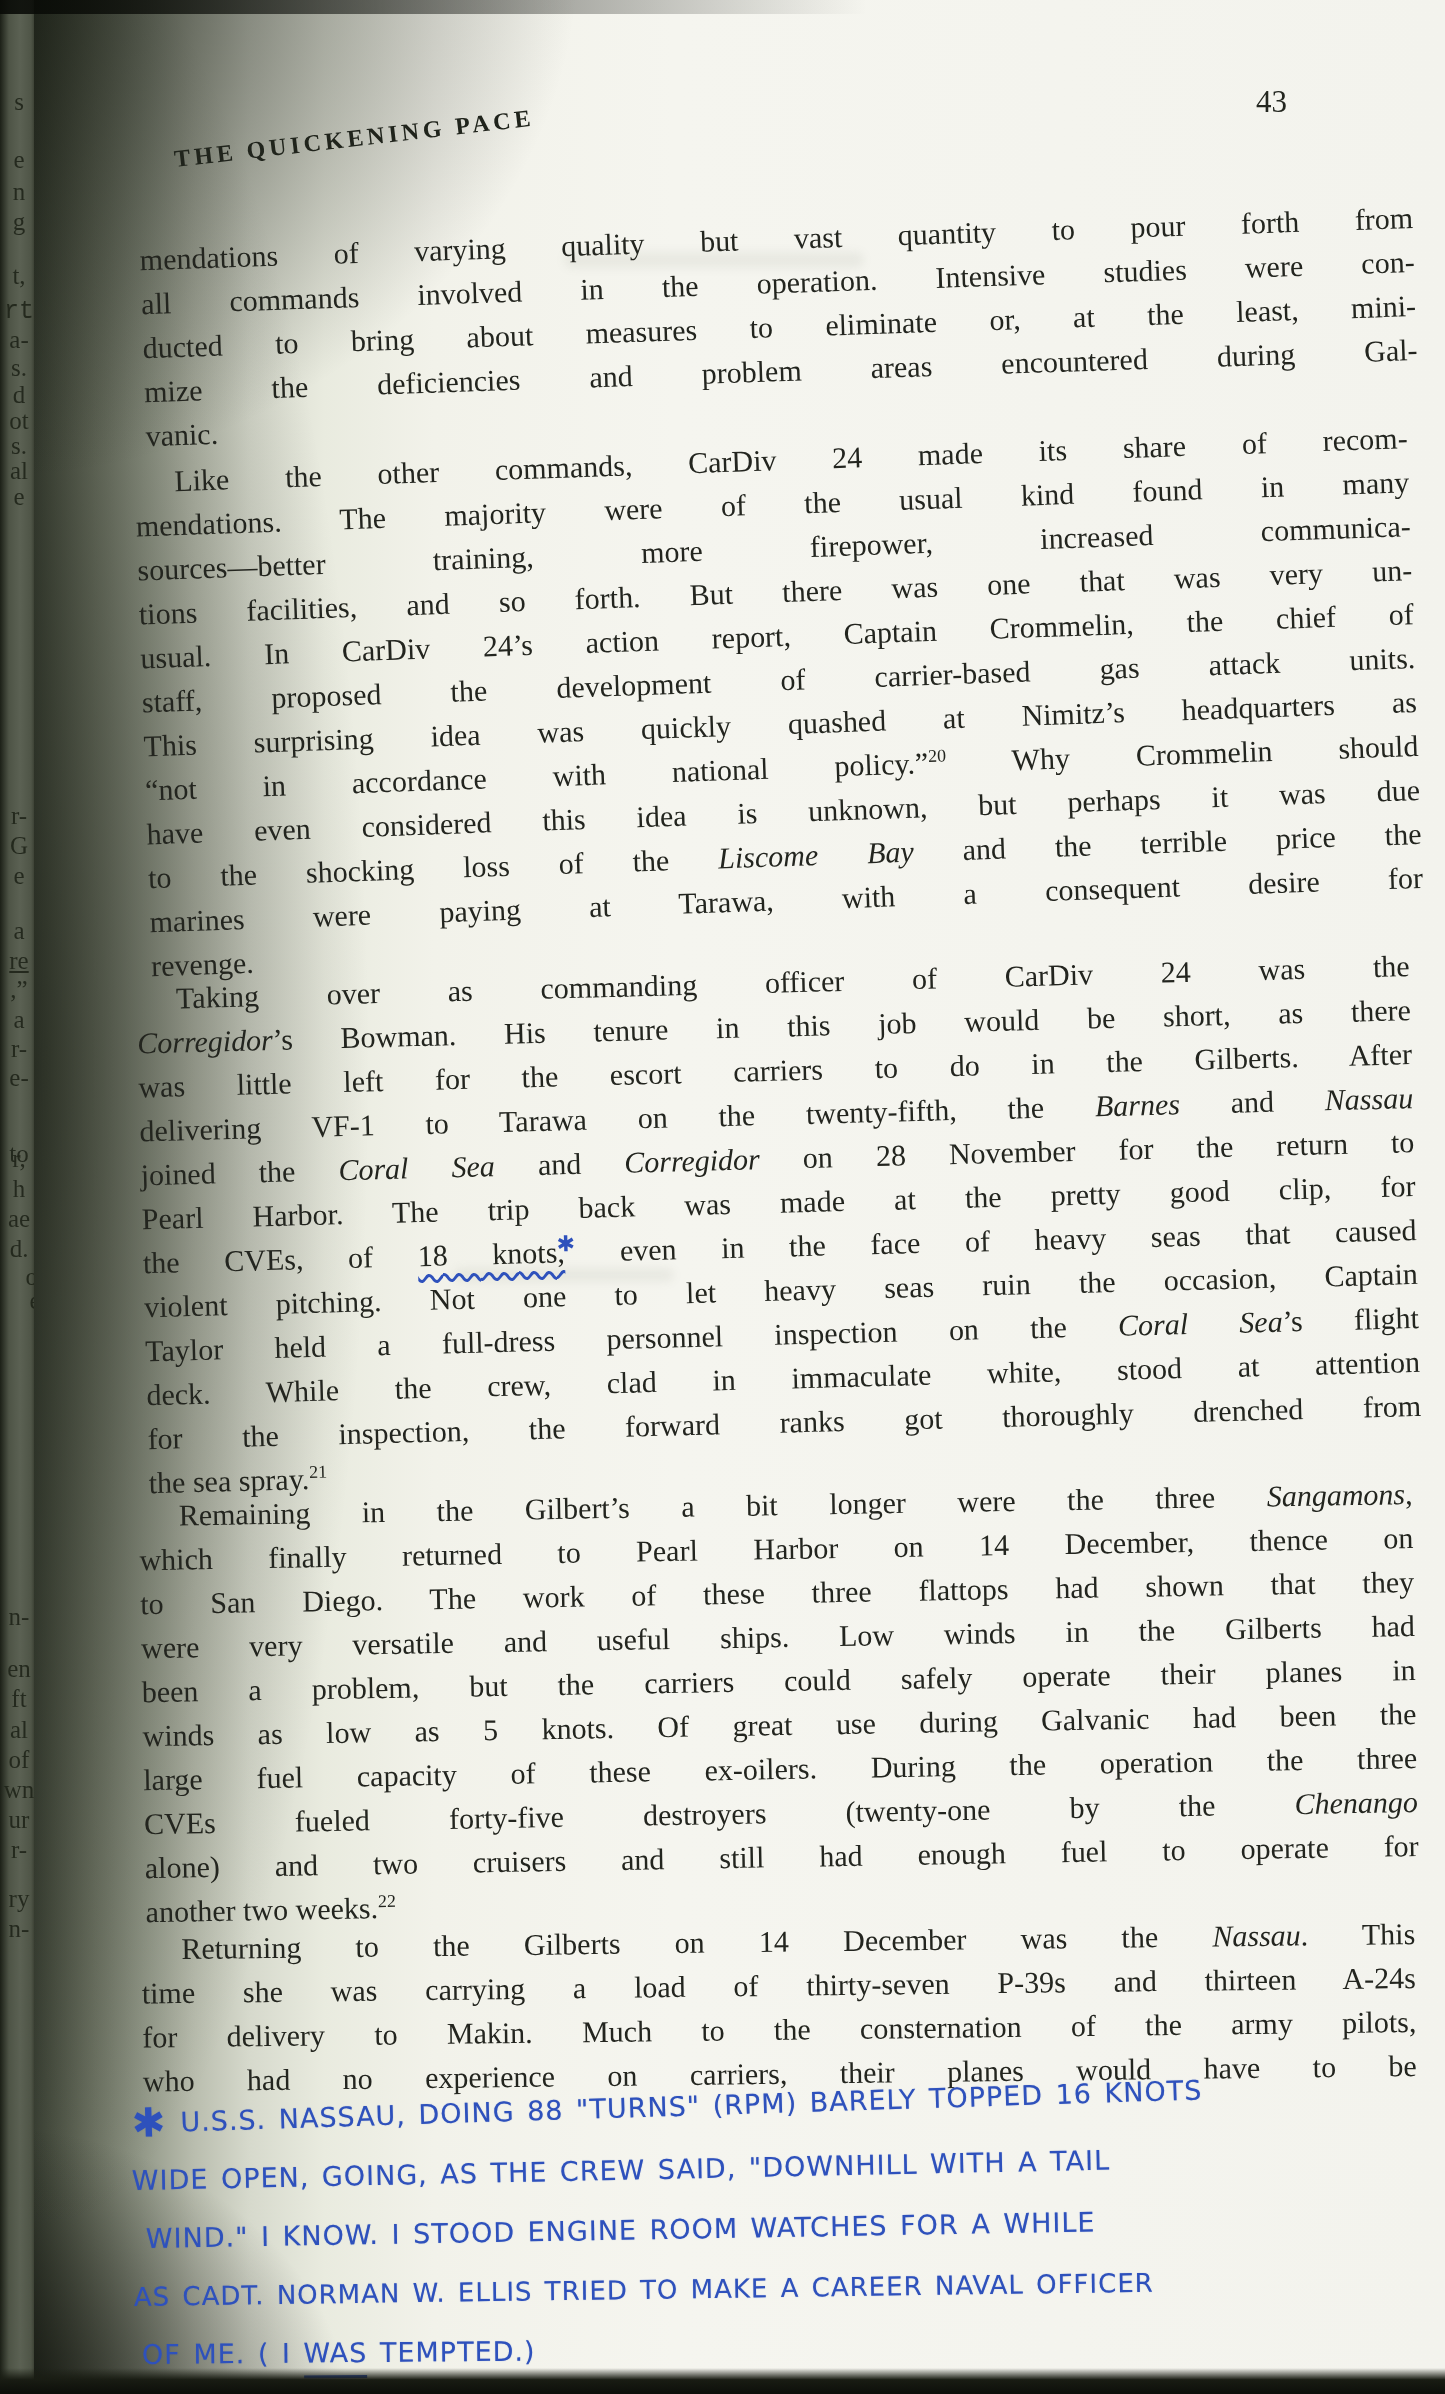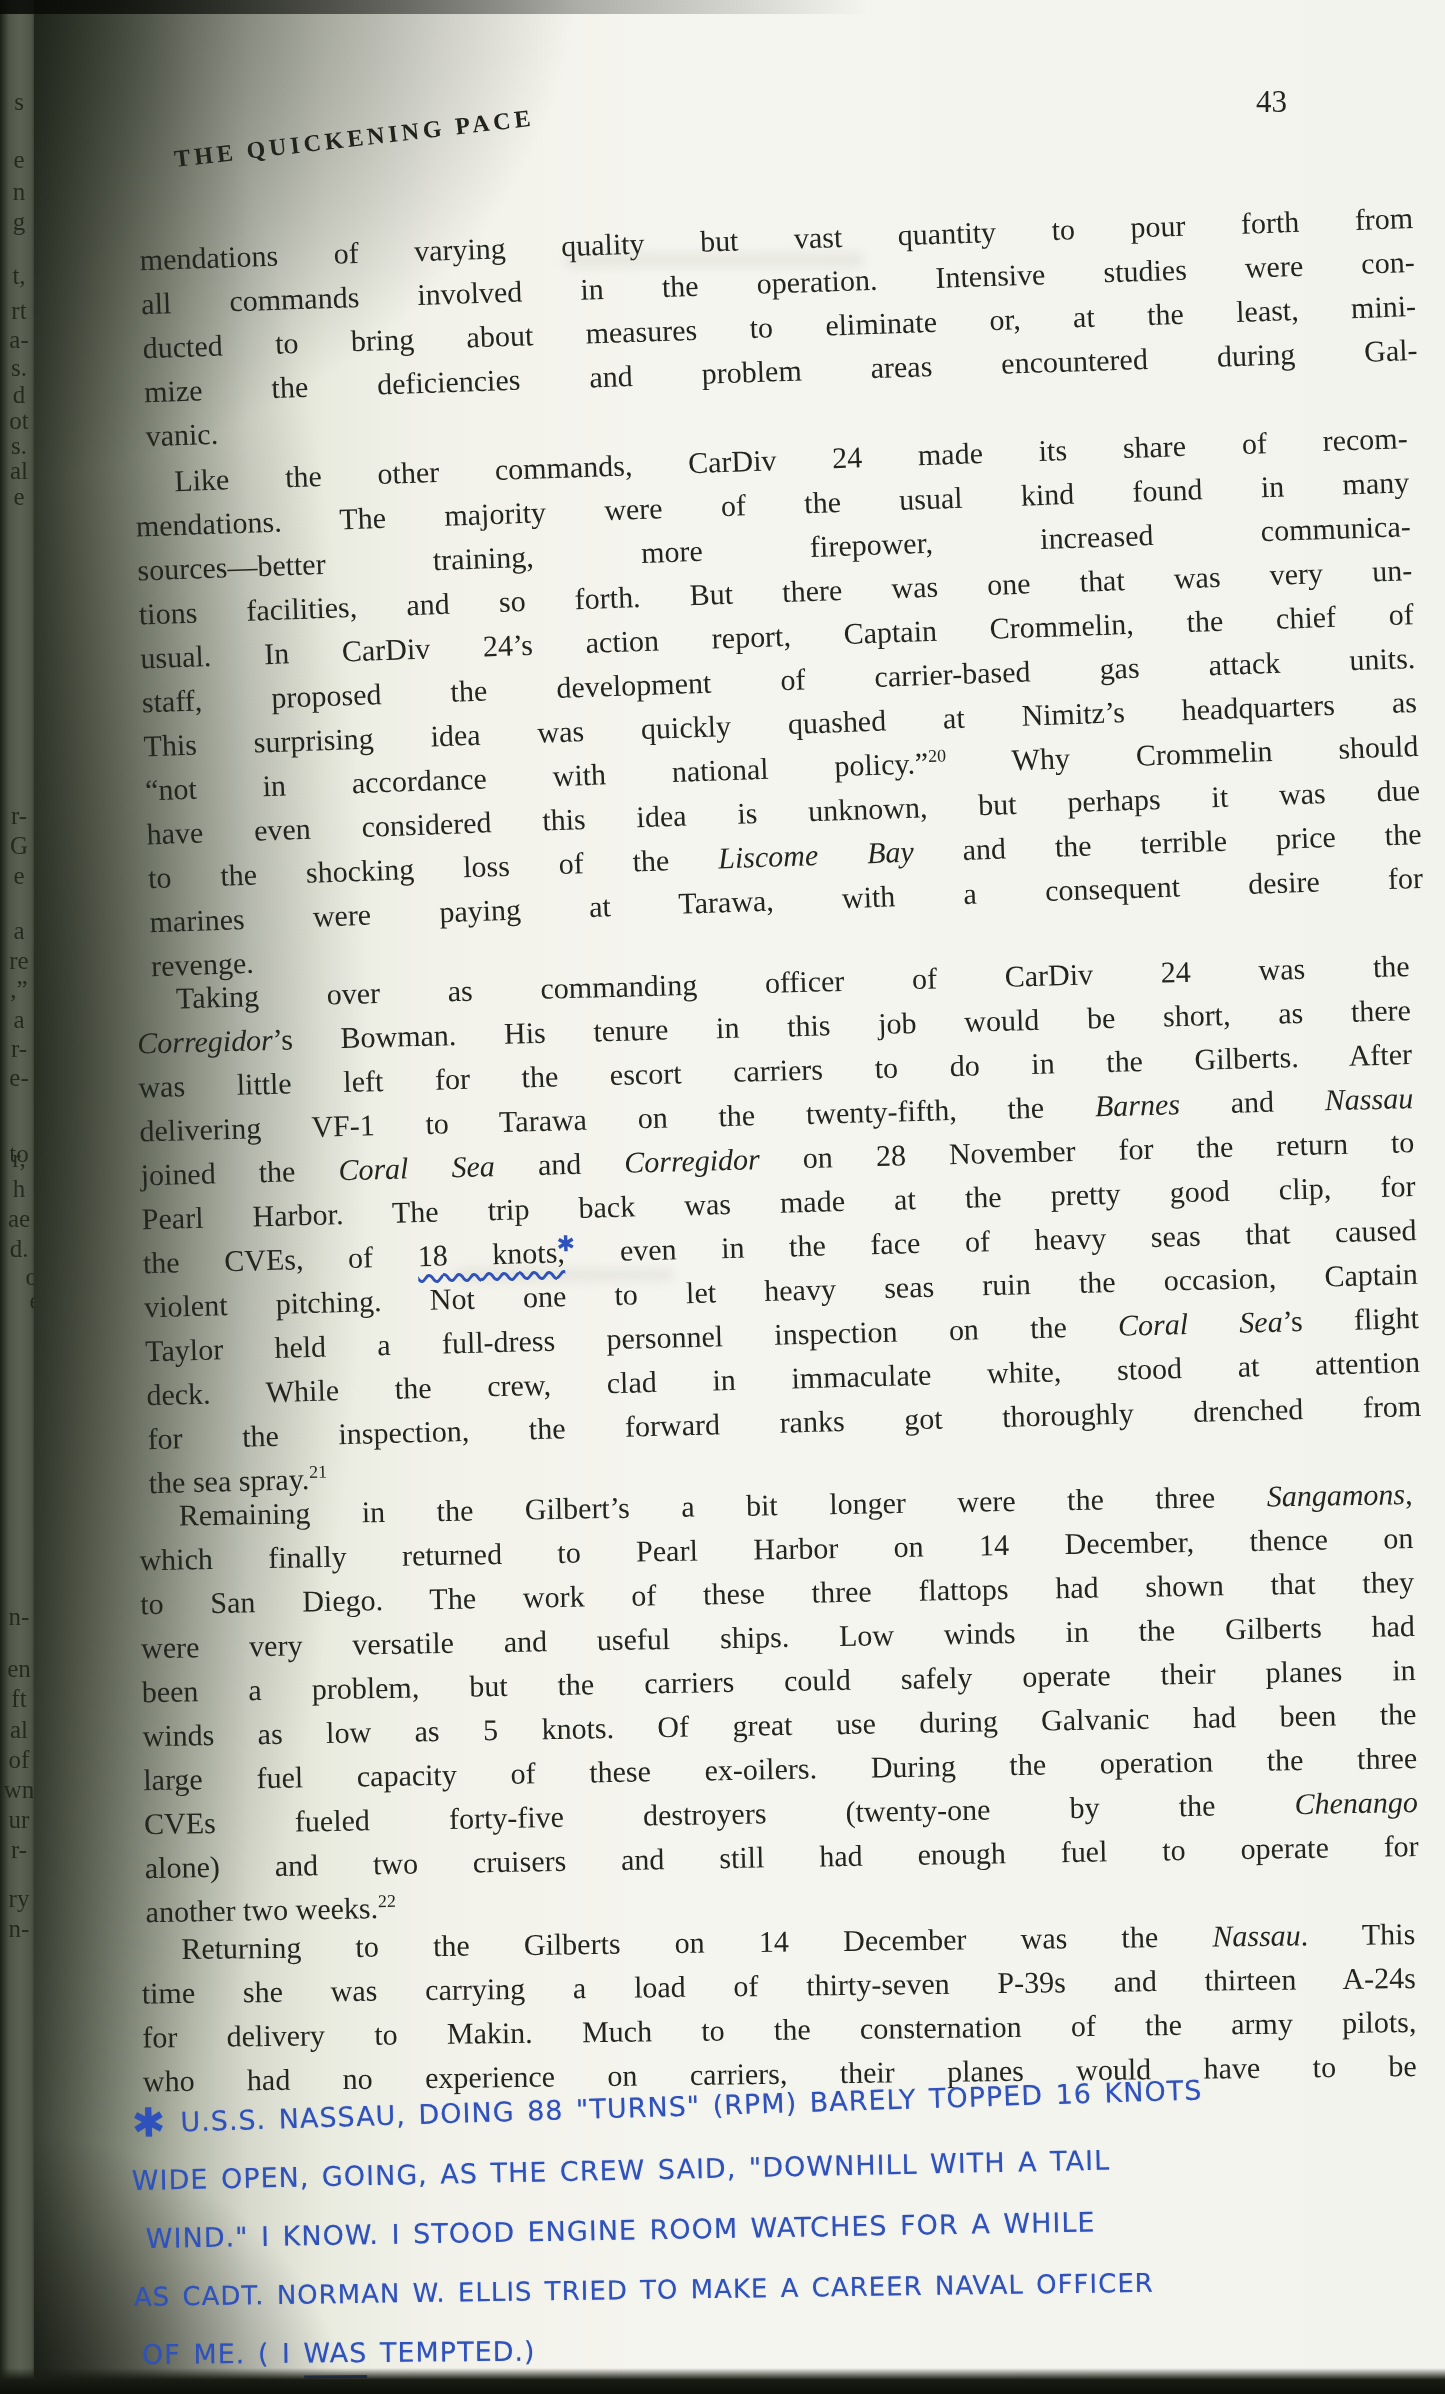--- a/index.html
+++ b/index.html
@@ -66,33 +66,33 @@
 <body>
 
 <div id="stage">
   <div id="gutter">
     <div id="gutter-fragments">
         <span class="frag" style="top: 88px;">s</span>
         <span class="frag" style="top: 146px;">e</span>
         <span class="frag" style="top: 178px;">n</span>
         <span class="frag" style="top: 208px;">g</span>
         <span class="frag" style="top: 262px;">t,</span>
-        <span class="frag" style="top: 297px;">rt</span>
+        <span class="frag" style="top: 297px; font-family: Liberation Mono, monospace;">rt</span>
         <span class="frag" style="top: 326px;">a-</span>
         <span class="frag" style="top: 354px;">s.</span>
         <span class="frag" style="top: 381px;">d</span>
         <span class="frag" style="top: 407px;">ot</span>
         <span class="frag" style="top: 432px;">s.</span>
         <span class="frag" style="top: 457px;">al</span>
         <span class="frag" style="top: 483px;">e</span>
         <span class="frag" style="top: 802px;">r-</span>
         <span class="frag" style="top: 832px;">G</span>
         <span class="frag" style="top: 862px;">e</span>
         <span class="frag" style="top: 917px;">a</span>
-        <span class="frag" style="top: 947px;">re</span>
+        <span class="frag" style="top: 947px; text-decoration: underline;">re</span>
         <span class="frag" style="top: 976px;">,”</span>
         <span class="frag" style="top: 1006px;">a</span>
         <span class="frag" style="top: 1035px;">r-</span>
         <span class="frag" style="top: 1064px;">e-</span>
         <span class="frag" style="top: 1116px; margin-top: 24px;">to</span>
         <span class="frag" style="top: 1145px;">r,</span>
         <span class="frag" style="top: 1175px;">h</span>
         <span class="frag" style="top: 1205px;">ae</span>
         <span class="frag" style="top: 1235px;">d.</span>
         <span class="frag" style="top: 1263px; margin-left: 19px;">ok</span>

